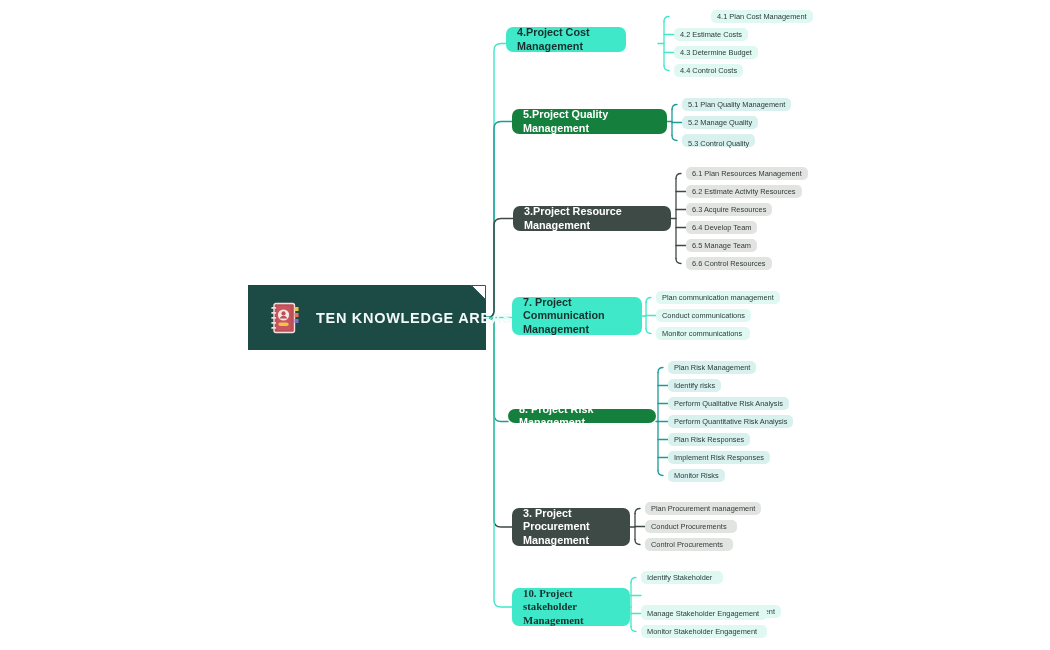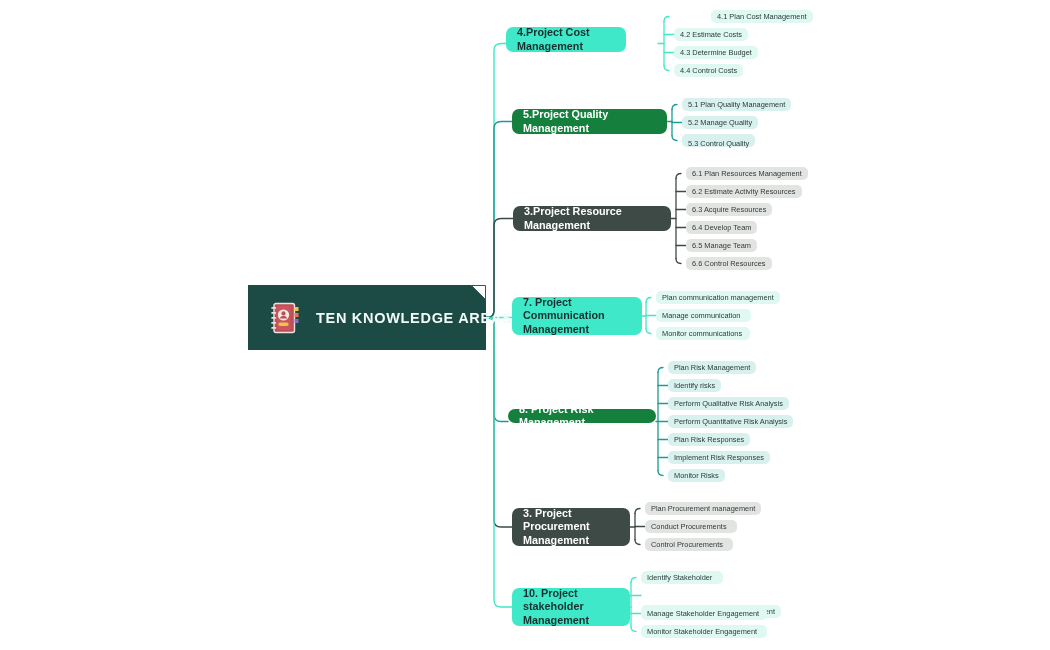--- a/index.html
+++ b/index.html
@@ -230,21 +230,21 @@
       <div class="sub-node slate" style="left: 686px; top: 257px; min-width: 81px;">
         <span>6.6 Control Resources</span>
       </div>
       <div class="main-node mint" style="left: 512px; top: 297px; width: 130px; height: 38px;">
         <span>7. Project Communication Management</span>
       </div>
       <div class="sub-node mint" style="left: 656px; top: 291px; min-width: 124px;">
         <span>Plan communication management</span>
       </div>
       <div class="sub-node mint" style="left: 656px; top: 309px; min-width: 95px;">
-        <span>Manage communication</span>
+        <span>Conduct communications</span>
       </div>
       <div class="sub-node mint" style="left: 656px; top: 327px; min-width: 94px;">
         <span>Monitor communications</span>
       </div>
       <div class="main-node teal" style="left: 508px; top: 409px; width: 148px; height: 14px;">
         <span>8. Project Risk Management</span>
       </div>
       <div class="sub-node teal" style="left: 668px; top: 361px; min-width: 82px;">
         <span>Plan Risk Management</span>
       </div>
@@ -271,21 +271,21 @@
       </div>
       <div class="sub-node slate" style="left: 645px; top: 502px; min-width: 116px;">
         <span>Plan Procurement management</span>
       </div>
       <div class="sub-node slate" style="left: 645px; top: 520px; min-width: 92px;">
         <span>Conduct Procurements</span>
       </div>
       <div class="sub-node slate" style="left: 645px; top: 538px; min-width: 88px;">
         <span>Control Procurements</span>
       </div>
-      <div class="main-node mint" style="left: 512px; top: 588px; width: 118px; height: 38px;">
+      <div class="main-node mint" style="left: 512px; top: 588px; width: 118px; height: 38px; font-family: Liberation Serif, serif;">
         <span>10. Project stakeholder Management</span>
       </div>
       <div class="sub-node mint" style="left: 641px; top: 571px; min-width: 82px;">
         <span>Identify Stakeholder</span>
       </div>
       <div class="sub-node mint" style="left: 641px; top: 605px; min-width: 113px; padding-left: 35px;">
         <span>Plan stakeholder Engagement</span>
       </div>
       <div class="sub-node mint" style="left: 641px; top: 607px; min-width: 126px;">
         <span>Manage Stakeholder Engagement</span>

